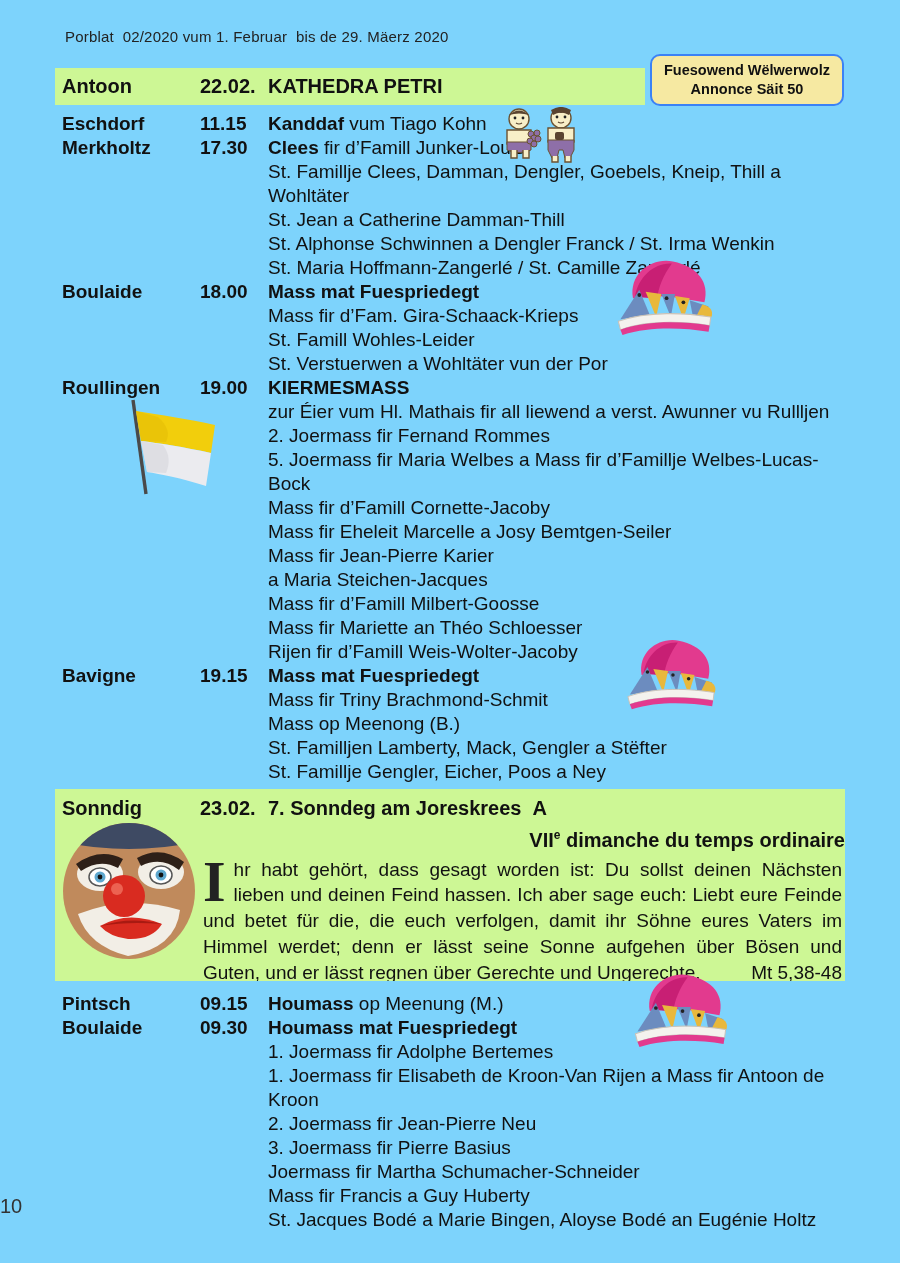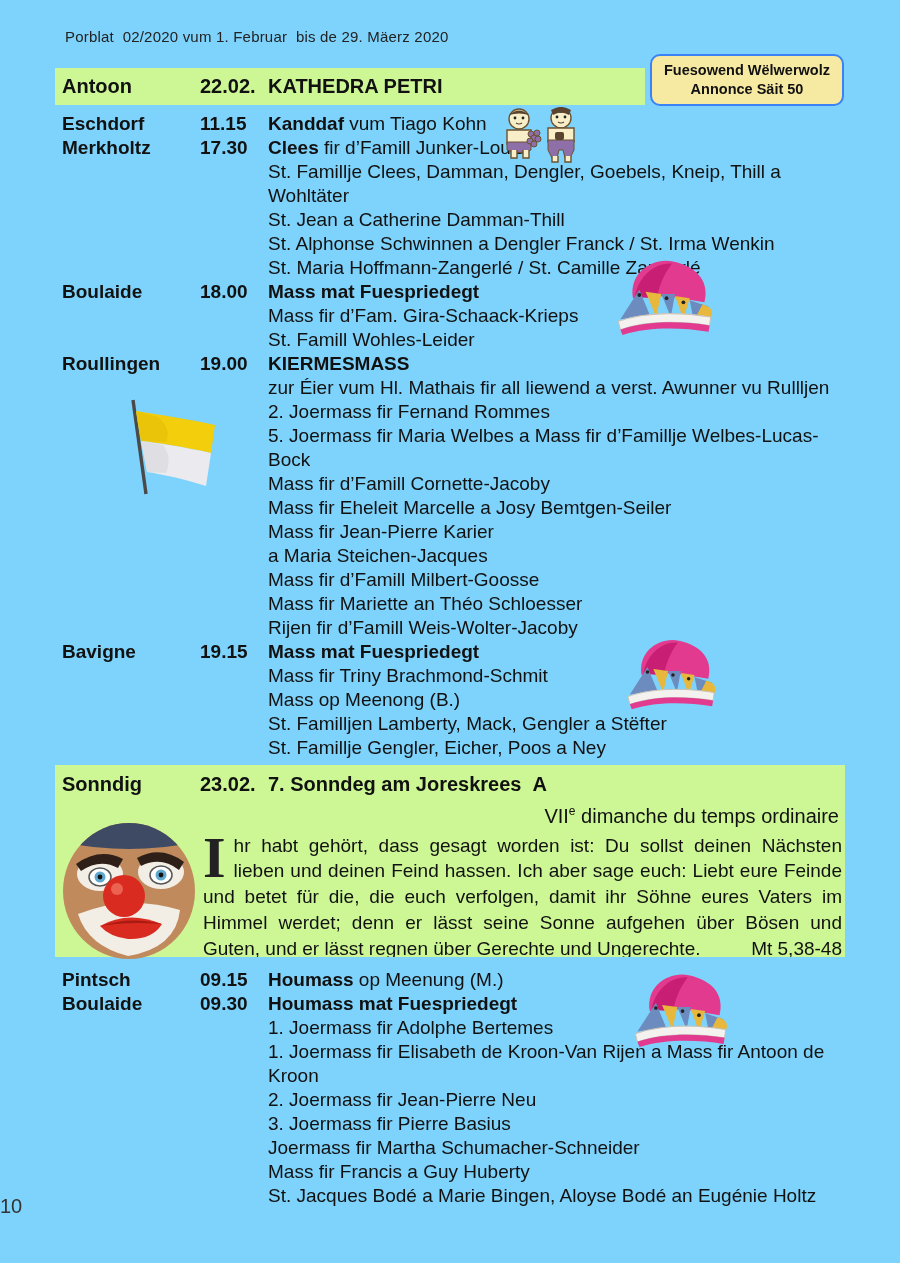--- a/index.html
+++ b/index.html
@@ -35,21 +35,21 @@
   .row .col-place{font-weight:bold;}
   .row .col-time{font-weight:bold;}
   .line{margin-left:213px;line-height:24px;font-size:19px;}
   b{font-weight:bold;}
   .sunday-block{
     background:#CDF795;margin-top:5px;height:192px;width:790px;
     padding-top:4px;box-sizing:border-box;overflow:hidden;
   }
   .sunday-head{display:flex;font-weight:bold;font-size:20px;line-height:30px;}
   .sunday-sub{
-    text-align:right;font-weight:normal;font-size:20px;line-height:25px;padding-right:6px;
+    text-align:right;font-weight:bold;font-size:20px;line-height:25px;
   }
   .sunday-sub sup{font-size:60%;vertical-align:super;}
   .gospel{
     margin-left:148px;margin-right:3px;margin-top:4px;
     font-size:19px;line-height:25.8px;text-align:justify;
   }
   .dropcap{
     float:left;
     font-family:"Liberation Serif", serif;
     font-weight:bold;font-size:58px;line-height:44px;
@@ -119,20 +119,21 @@
       <div class="line">St. Alphonse Schwinnen a Dengler Franck / St. Irma Wenkin</div>
       <div class="line">St. Maria Hoffmann-Zangerlé / St. Camille Zangerlé</div>
 
       <div class="row">
         <div class="col-place">Boulaide</div>
         <div class="col-time">18.00</div>
         <div class="col-desc"><b>Mass mat Fuespriedegt</b> <span></span></div>
       </div>
       <div class="line">Mass fir d’Fam. Gira-Schaack-Krieps</div>
       <div class="line">St. Famill Wohles-Leider</div>
+      <div class="line">St. Verstuerwen a Wohltäter vun der Por</div>
 
       <div class="row">
         <div class="col-place">Roullingen</div>
         <div class="col-time">19.00</div>
         <div class="col-desc"><b>KIERMESMASS</b> <span></span></div>
       </div>
       <div class="line">zur Éier vum Hl. Mathais fir all liewend a verst. Awunner vu Rullljen</div>
       <div class="line">2. Joermass fir Fernand Rommes</div>
       <div class="line">5. Joermass fir Maria Welbes a Mass fir d’Famillje Welbes-Lucas-Bock</div>
       <div class="line">Mass fir d’Famill Cornette-Jacoby</div>

